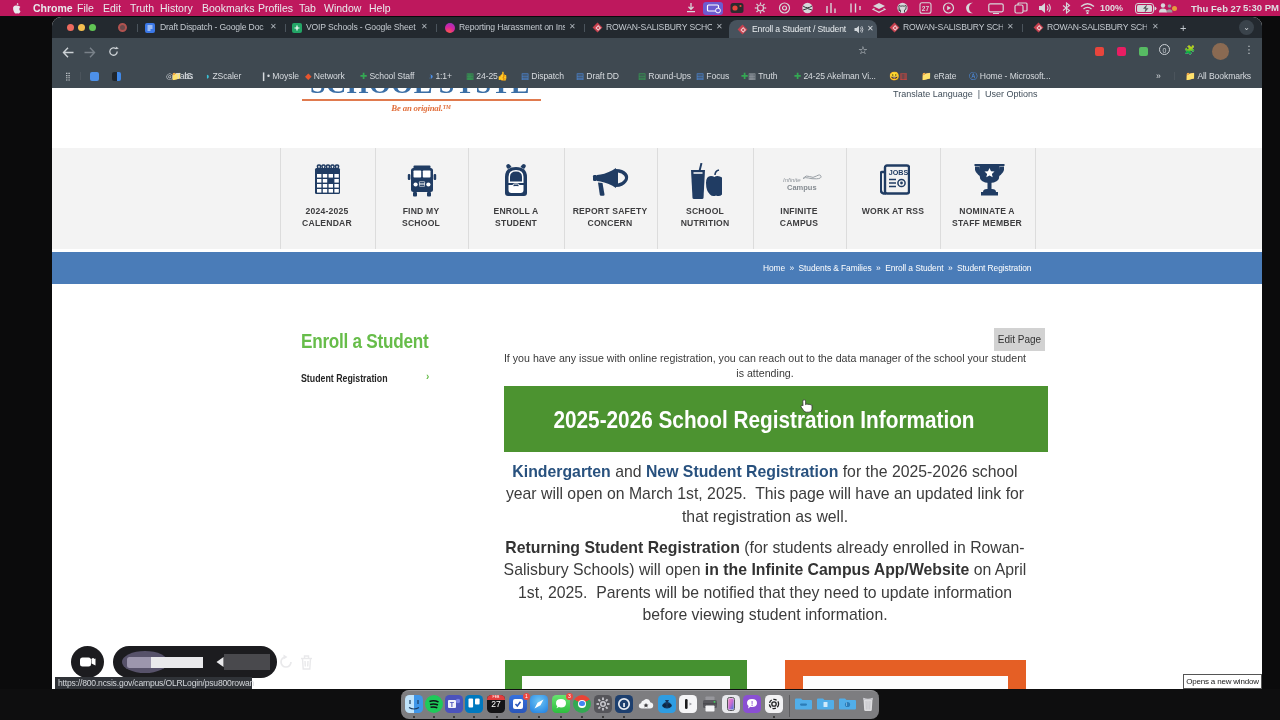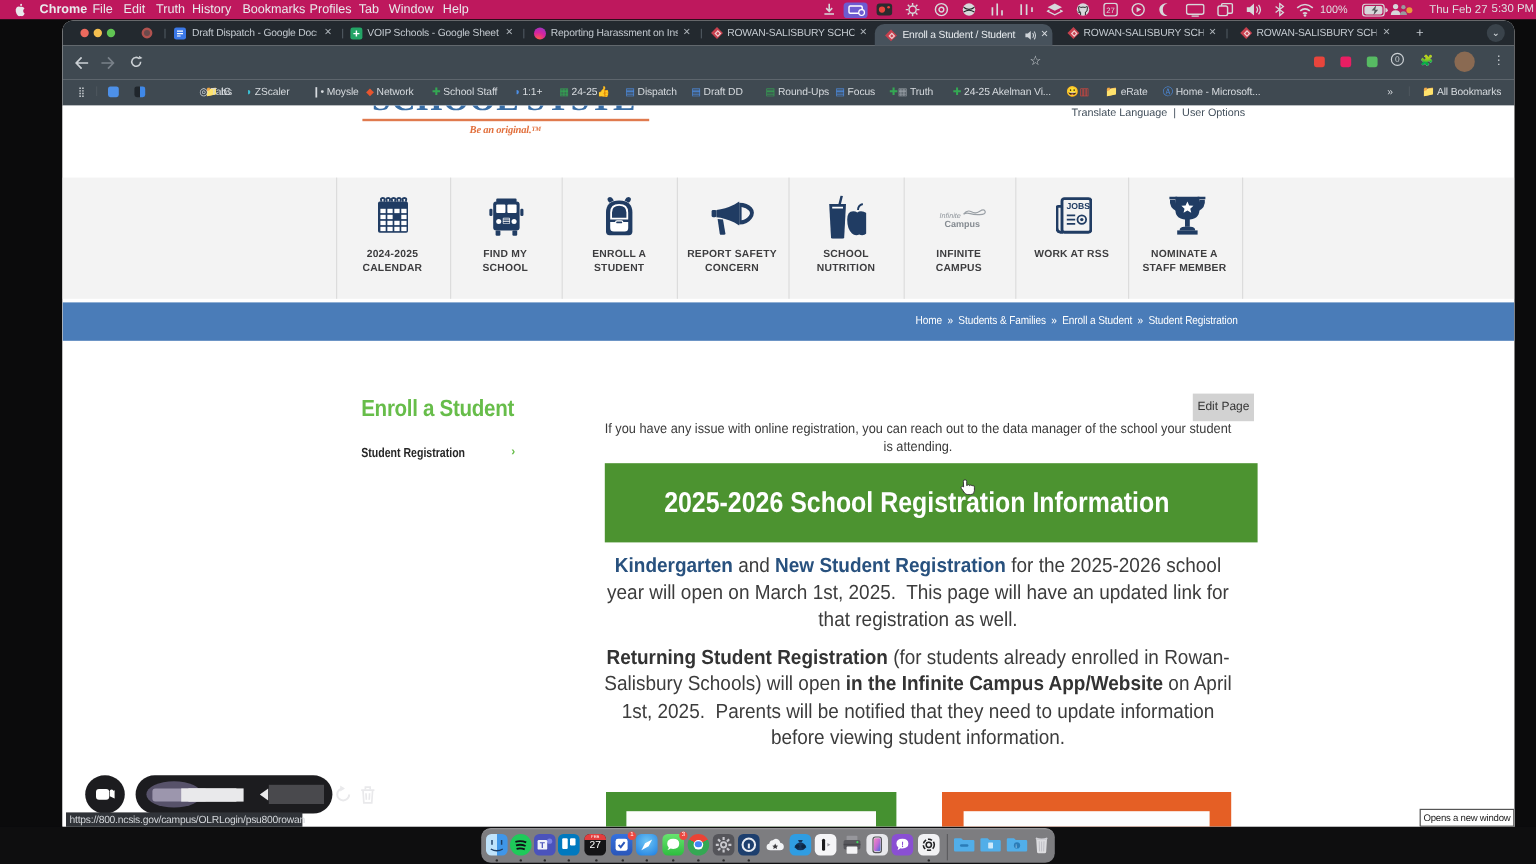--- a/index.html
+++ b/index.html
@@ -2,21 +2,21 @@
 <html><head>
 <meta charset="utf-8">
 <style>
 * { margin:0; padding:0; box-sizing:border-box; }
 html,body { width:1280px; height:720px; overflow:hidden; background:#0b0b0c; font-family:"Liberation Sans", sans-serif; }
 #stage { position:absolute; top:0; left:0; width:1280px; height:720px; }
 
 
 #menubar { position:absolute; top:0; left:0; width:1280px; height:16px; background:#be185d; color:#e9e9ec; font-size:10.5px; }
 #menubar .mi { position:absolute; top:2px; white-space:nowrap; }
-#menubar .stat { position:absolute; top:2px; white-space:nowrap; color:#dfdfe2; font-size:10px; }
+#menubar .stat { position:absolute; top:2px; white-space:nowrap; color:#dfdfe2; font-size:10px;font-weight:bold; }
 
 
 #win { position:absolute; left:52px; top:17px; width:1210px; height:672px; border-radius:9px 9px 0 0; background:#fff; overflow:hidden; }
 #tabstrip { position:absolute; top:0; left:0; width:1210px; height:21px; background:#23292f; }
 .tl { position:absolute; top:7px; width:7px; height:7px; border-radius:50%; }
 .tabtxt { position:absolute; top:5px; font-size:8.6px; color:#c4cad0; letter-spacing:-0.15px; white-space:nowrap; overflow:hidden; }
 .tabx { position:absolute; top:5px; font-size:8px; color:#aeb4ba; }
 .tabsep { position:absolute; top:7px; width:1px; height:8px; background:#4b545c; }
 .fav { position:absolute; top:5.5px; width:10px; height:10px; border-radius:2px; }
 #activetab { position:absolute; left:677px; top:3px; width:148px; height:18px; background:#47525c; border-radius:8px 8px 0 0; }

